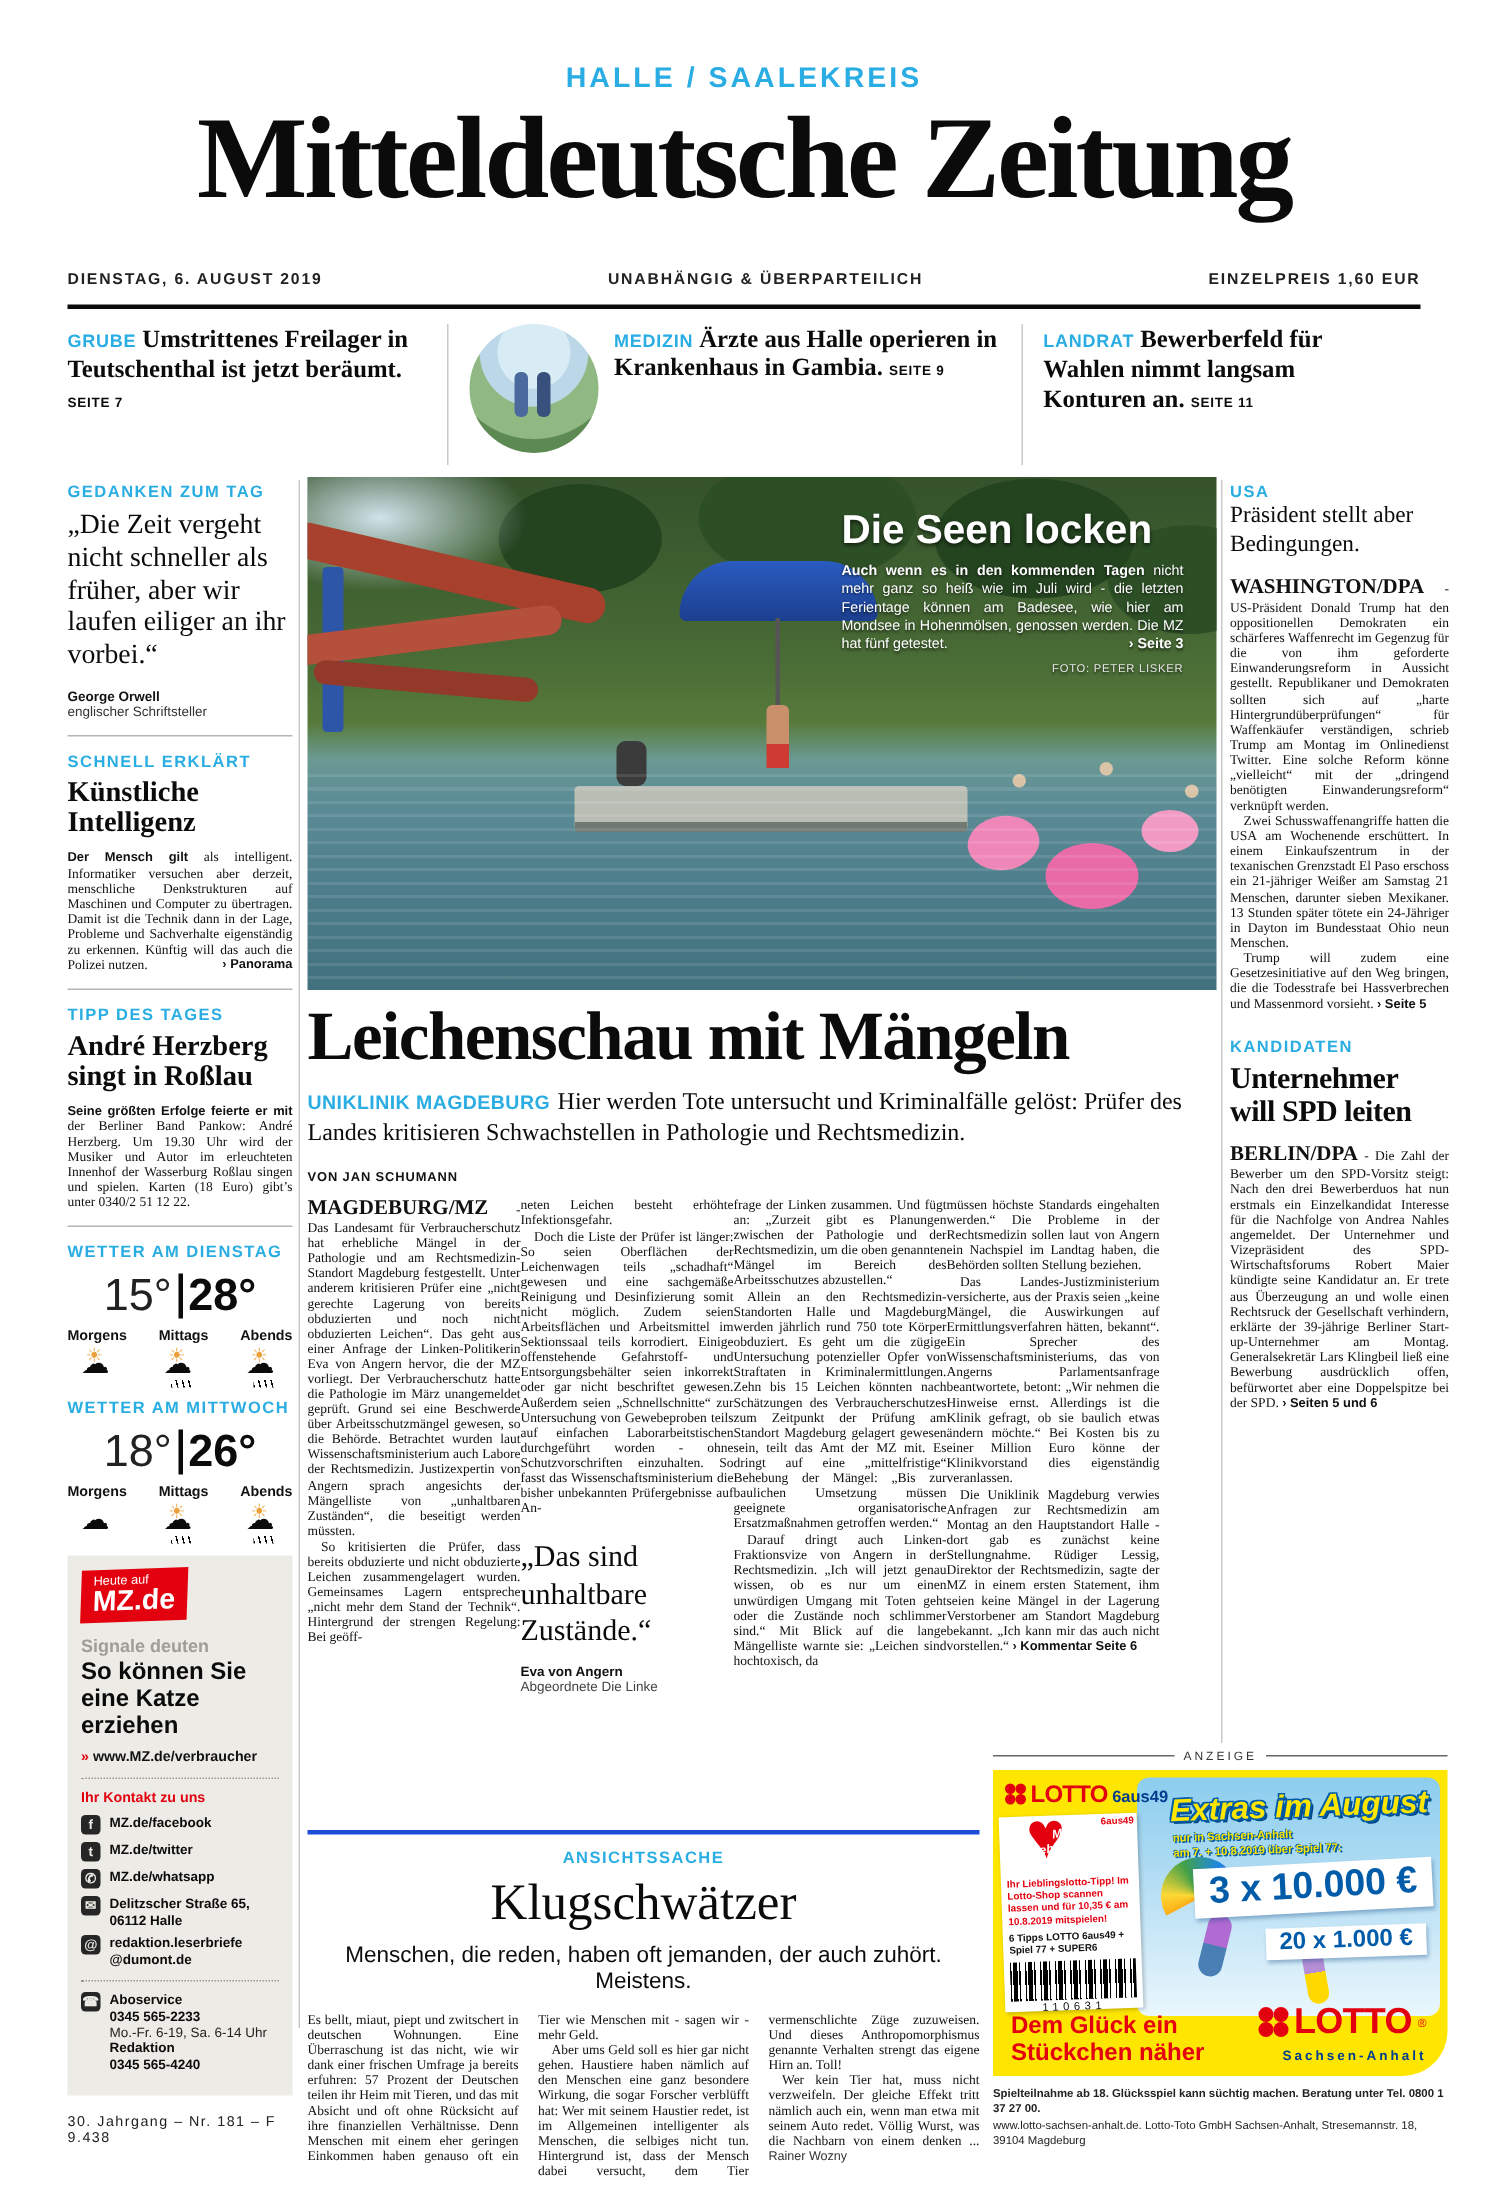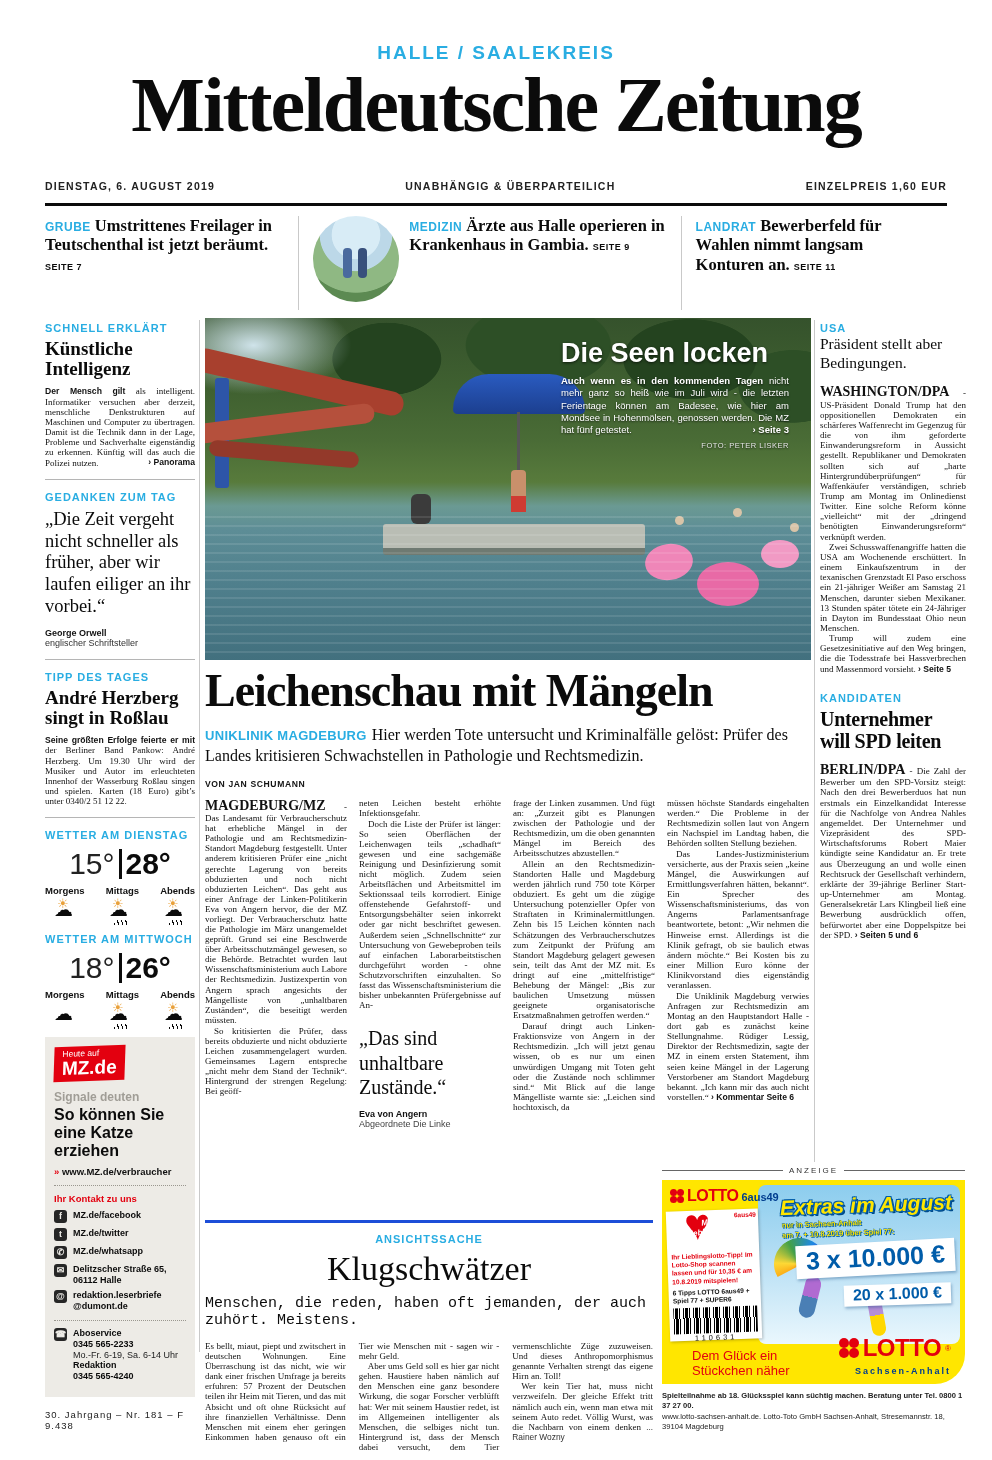--- a/index.html
+++ b/index.html
@@ -105,21 +105,21 @@
   .ph-h{font-weight:bold;font-size:27px;line-height:1;text-shadow:0 1px 3px rgba(0,0,0,.65);margin-bottom:8px;}
   .ph-cap{font-size:9.5px;line-height:1.3;text-align:justify;text-shadow:0 1px 2px rgba(0,0,0,.7);}
   .ph-cap .bold{font-weight:bold;}
   .ph-cap .lnk{font-weight:bold;float:right;}
   .ph-credit{font-size:7.5px;letter-spacing:.5px;color:#e6e6e6;text-align:right;margin-top:4px;text-shadow:0 1px 2px rgba(0,0,0,.7);}
 
   .m-h1{font-family:"Liberation Serif",serif;font-weight:bold;font-size:46px;line-height:1.02;letter-spacing:-1px;color:#0b0b0b;margin:8px 0 10px;}
   .m-deck{font-family:"Liberation Serif",serif;font-size:16px;line-height:1.3;color:#0b0b0b;margin-bottom:12px;}
   .m-deck .dk{font-family:"Liberation Sans",sans-serif;font-weight:bold;font-size:13px;color:#29ade2;letter-spacing:.3px;margin-right:5px;}
   .m-byline{font-weight:bold;font-size:8.6px;letter-spacing:.6px;margin-bottom:9px;}
-  .cols{display:flex;gap:12px;height:354px;overflow:hidden;}
+  .cols{display:flex;gap:0;height:354px;overflow:hidden;}
   .col{width:142px;font-family:"Liberation Serif",serif;font-size:9px;line-height:1.12;text-align:justify;color:#111;}
   .col p{margin:0;}
   .col p + p{text-indent:9px;margin-top:1px;}
   .dl{font-family:Liberation Serif, serif;font-weight:bold;font-size:14px;}
   .pullquote{margin-top:16px;}
   .pq-t{font-family:"Liberation Serif",serif;font-size:20px;line-height:1.22;color:#0b0b0b;text-align:left;}
   .pq-a{font-family:"Liberation Sans",sans-serif;font-weight:bold;font-size:9px;margin-top:10px;}
   .pq-r{font-family:"Liberation Sans",sans-serif;font-size:9px;color:#444;}
   .art-link{font-family:"Liberation Sans",sans-serif;font-weight:bold;font-size:8.6px;white-space:nowrap;}
 
@@ -129,21 +129,21 @@
   .r-deck{font-family:"Liberation Serif",serif;font-size:15.5px;line-height:1.25;color:#0b0b0b;margin-bottom:11px;}
   .r-body{font-family:"Liberation Serif",serif;font-size:9px;line-height:1.13;text-align:justify;color:#111;}
   .r-body p{margin:0;}
   .r-body p + p{text-indent:9px;}
   .r-gap{height:18px;}
 
   
   .opinion{left:205px;top:1220px;width:448px;border-top:3px solid #1d4ed8;padding-top:10px;}
   .op-k{text-align:center;}
   .op-h{font-family:"Liberation Serif",serif;font-size:34px;line-height:1.05;text-align:center;color:#0b0b0b;margin:6px 0 8px;}
-  .op-d{font-family:Liberation Mono, monospace;font-size:15px;color:#0b0b0b;margin-bottom:12px;}
+  .op-d{font-family:Liberation Sans, sans-serif;font-size:15px;text-align:center;color:#0b0b0b;margin-bottom:12px;}
   .op-body{column-count:3;column-gap:13px;font-family:"Liberation Serif",serif;font-size:9px;line-height:1.13;text-align:justify;}
   .op-body p{margin:0;}
   .op-body p + p{text-indent:9px;}
   .op-author{font-family:"Liberation Sans",sans-serif;font-size:8.4px;color:#333;white-space:nowrap;}
 
   
   .adwrap{left:662px;top:1166px;width:303px;}
   .anzrow{display:flex;align-items:center;gap:6px;}
   .anzrow .dash{flex:1;border-top:1px solid #666;}
   .anzrow .lbl{font-size:8px;letter-spacing:2px;color:#333;}
@@ -181,21 +181,21 @@
   .heart .hglyph{position:absolute;left:14px;top:-10px;font-size:44px;color:#e3000f;line-height:1;}
   .heart .hscript{position:absolute;left:6px;top:6px;width:70px;color:#fff;font-style:italic;font-weight:bold;
                   font-size:8px;line-height:1.1;transform:rotate(-8deg);text-align:center;}
   .heart .hbadge{position:absolute;right:-2px;top:0;color:#e3000f;font-weight:bold;font-size:6.5px;}
   .ad-tip{color:#e3000f;font-weight:bold;font-size:6.6px;line-height:1.25;margin-top:4px;}
   .ad-ticket{color:#111;font-weight:bold;font-size:6.6px;line-height:1.25;margin-top:3px;}
   .barcode{height:26px;margin-top:3px;
            background:repeating-linear-gradient(90deg,#000 0 1px,#fff 1px 2px,#000 2px 5px,#fff 5px 6px,#000 6px 7px,#fff 7px 10px);}
   .bc-num{font-size:7.5px;letter-spacing:3px;text-align:center;color:#111;}
   .ad-bottom{position:absolute;left:12px;right:14px;bottom:6px;display:flex;justify-content:space-between;align-items:flex-end;}
-  .ad-slogan{color:#e3000f;font-weight:normal;font-size:13px;margin-left:18px;}
+  .ad-slogan{color:#e3000f;font-weight:bold;font-size:16px;}
   .ad-brand{text-align:right;}
   .ad-brand .row{display:flex;align-items:center;gap:4px;justify-content:flex-end;}
   .ad-brand .lotto{color:#e3000f;font-weight:bold;font-size:24px;letter-spacing:-.5px;line-height:1;}
   .ad-brand .reg{color:#e3000f;font-size:8px;vertical-align:top;}
   .ad-brand .region{color:#003d8f;font-weight:bold;font-size:9px;}
   .clover.big{width:20px;height:20px;top:0;}
   .clover.big i{width:10px;height:10px;}
   .clover.big i:nth-child(2){left:10px;}
   .clover.big i:nth-child(3){top:10px;}
   .clover.big i:nth-child(4){left:10px;top:10px;}
@@ -230,33 +230,33 @@
       <span class="txt"><span class="k">LANDRAT</span><span>Bewerberfeld für Wahlen nimmt langsam Konturen an.</span> <span class="pg">SEITE 11</span></span>
     </div>
   </div>
 
   <div class="abs vr" style="left:199px;top:320px;height:1032px;"></div>
   <div class="abs vr" style="left:814px;top:320px;height:842px;"></div>
 
   <div class="abs sidebar">
 
     <div class="sb-sec">
+      <div class="kicker">GEDANKEN ZUM TAG</div>
+      <div class="quote">„Die Zeit vergeht nicht schneller als früher, aber wir laufen eiliger an ihr vorbei.“</div>
+      <div class="q-author">George Orwell</div>
+      <div class="q-role">englischer Schriftsteller</div>
+    </div>
+
+    <div class="sb-sec">
       <div class="kicker">SCHNELL ERKLÄRT</div>
       <div class="sb-head">Künstliche Intelligenz</div>
       <div class="sb-body">
         <span class="lead-b">Der Mensch gilt</span><span> als intelligent. Informatiker versuchen aber derzeit, menschliche Denkstrukturen auf Maschinen und Computer zu übertragen. Damit ist die Technik dann in der Lage, Probleme und Sachverhalte eigenständig zu erkennen. Künftig will das auch die Polizei nutzen.</span>
         <span class="mini-link" style="float:right;">› Panorama</span>
       </div>
-    </div>
-
-    <div class="sb-sec">
-      <div class="kicker">GEDANKEN ZUM TAG</div>
-      <div class="quote">„Die Zeit vergeht nicht schneller als früher, aber wir laufen eiliger an ihr vorbei.“</div>
-      <div class="q-author">George Orwell</div>
-      <div class="q-role">englischer Schriftsteller</div>
     </div>
 
     <div class="sb-sec">
       <div class="kicker">TIPP DES TAGES</div>
       <div class="sb-head">André Herzberg singt in Roßlau</div>
       <div class="sb-body">
         <span class="lead-b">Seine größten Erfolge feierte er mit</span><span> der Berliner Band Pankow: André Herzberg. Um 19.30 Uhr wird der Musiker und Autor im erleuchteten Innenhof der Wasserburg Roßlau singen und spielen. Karten (18 Euro) gibt’s unter 0340/2 51 12 22.</span>
       </div>
     </div>
 

